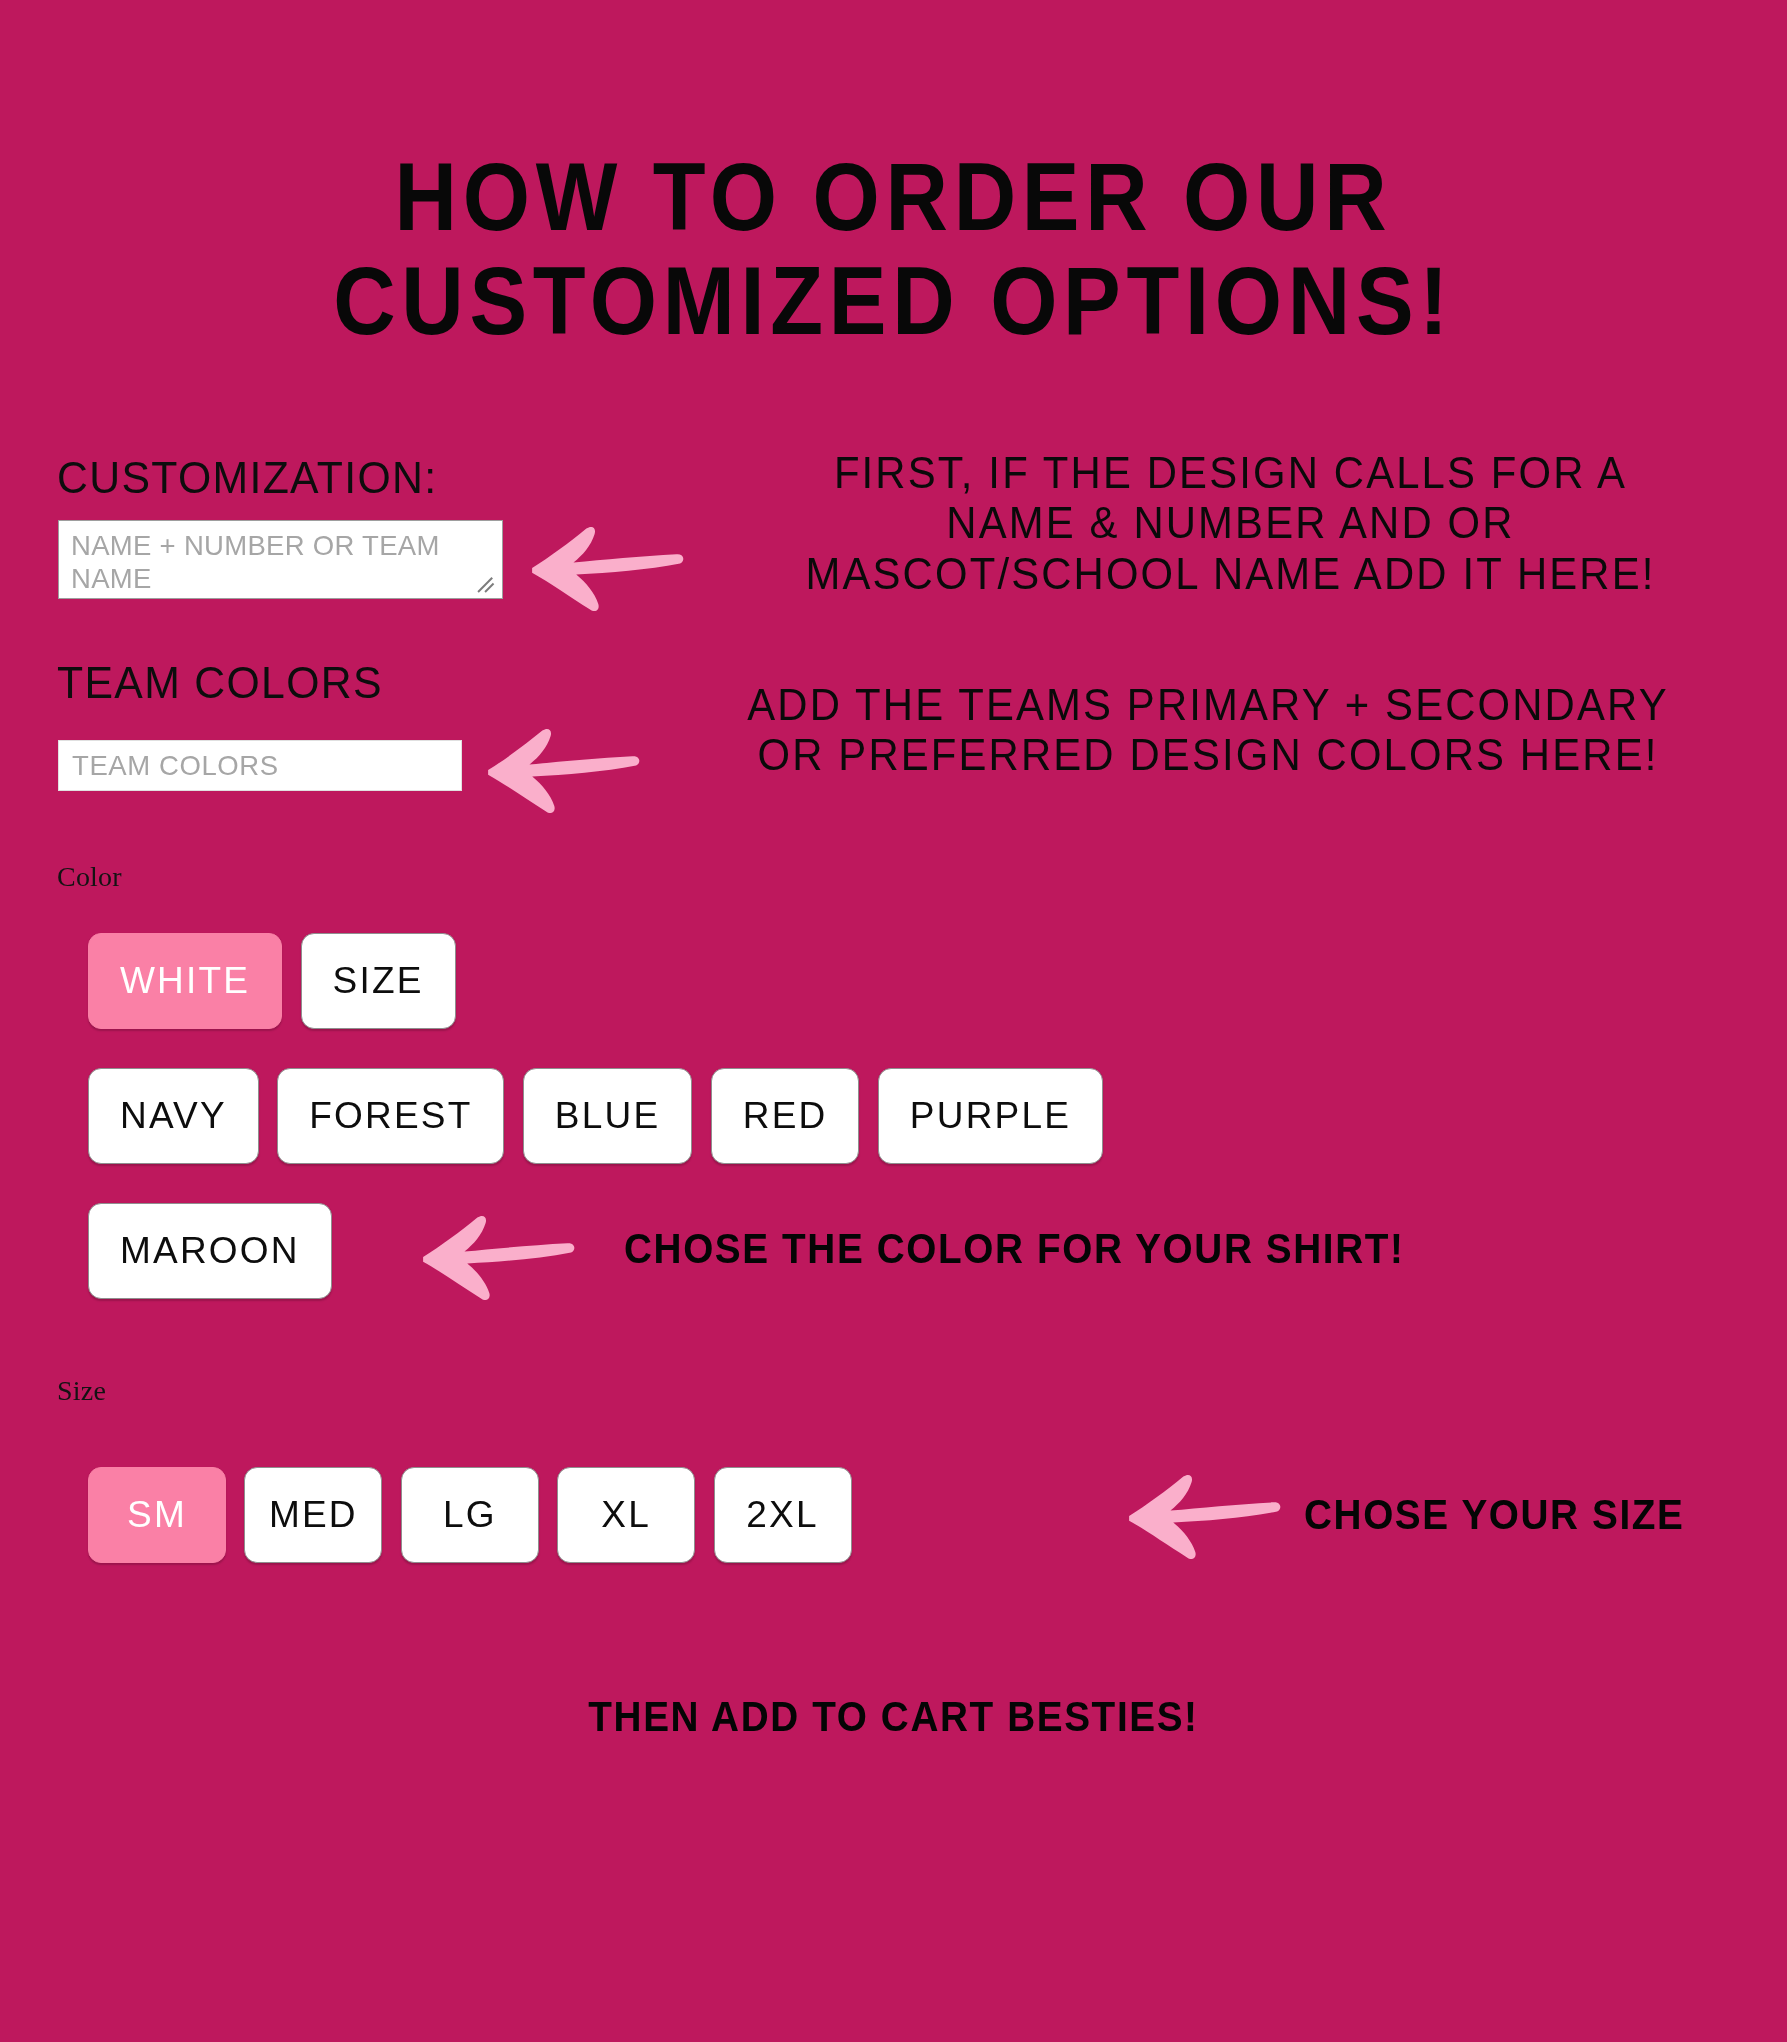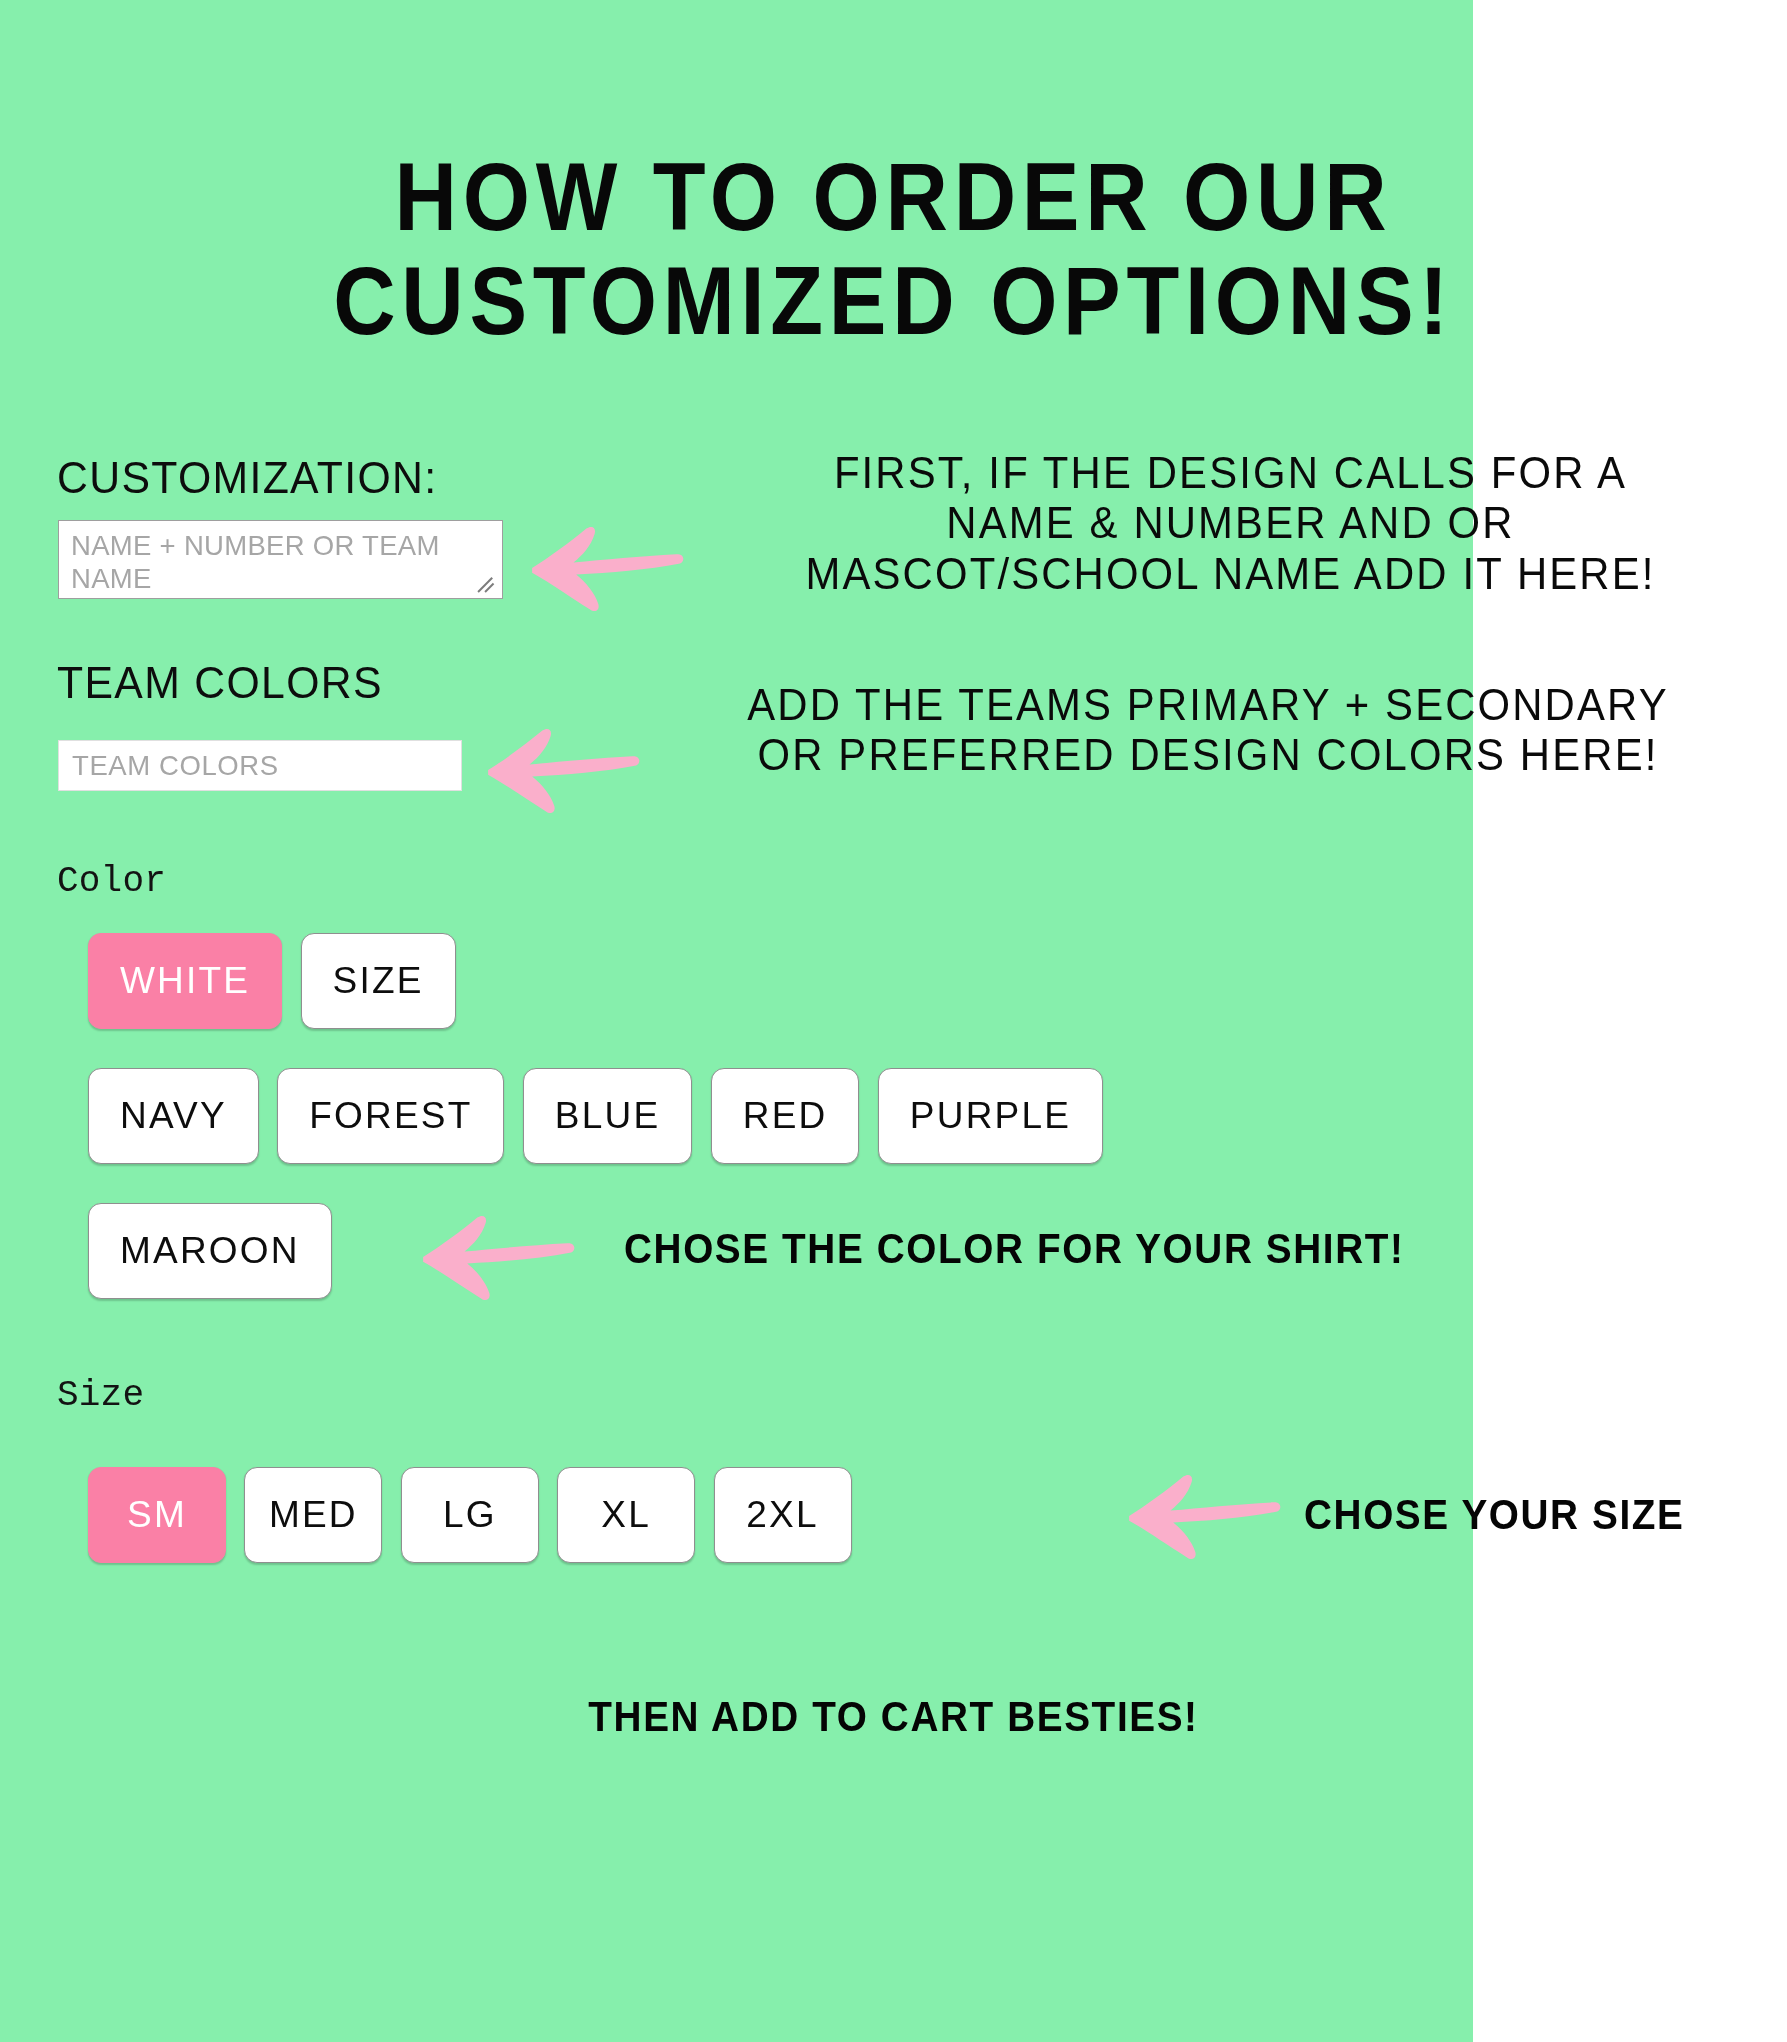--- a/index.html
+++ b/index.html
@@ -7,23 +7,23 @@
   html, body {
     width: 1787px;
     height: 2042px;
     background: #ffffff;
     font-family: "Liberation Sans", sans-serif;
     overflow: hidden;
   }
 
   .page {
     position: relative;
-    width: 1473px;
+    width: 1787px;
     height: 2042px;
-    background: #86efac;
+    background: #be185d;
   }
 
   
   .title {
     position: absolute;
     left: 0;
     top: 145px;
     width: 1787px;
     text-align: center;
     font-family: "Liberation Sans", sans-serif;
@@ -105,23 +105,23 @@
     font-family: "Liberation Sans", sans-serif;
     font-size: 27.5px;
     letter-spacing: 0.6px;
     color: #a6a6a6;
   }
   .field-input::placeholder { color: #a6a6a6; }
 
   
   .group-label {
     position: absolute;
-    font-family: Liberation Mono, monospace;
+    font-family: Liberation Serif, serif;
     font-weight: 400;
-    font-size: 36px;
+    font-size: 28px;
     letter-spacing: 0.2px;
     color: #131313;
   }
   #color-group-label { left: 57px; top: 861px; }
   #size-group-label  { left: 57px; top: 1375px; }
 
   
   .chip-row {
     position: absolute;
     display: flex;

